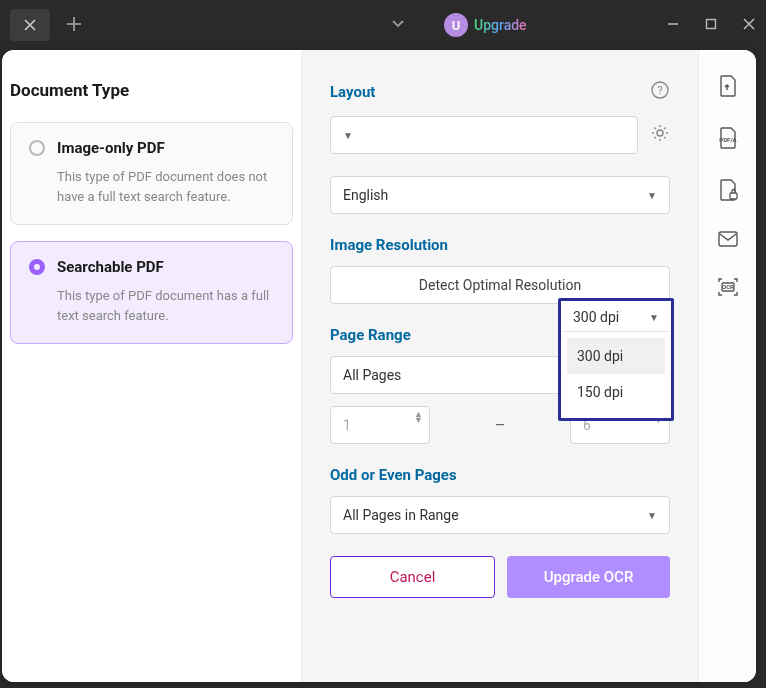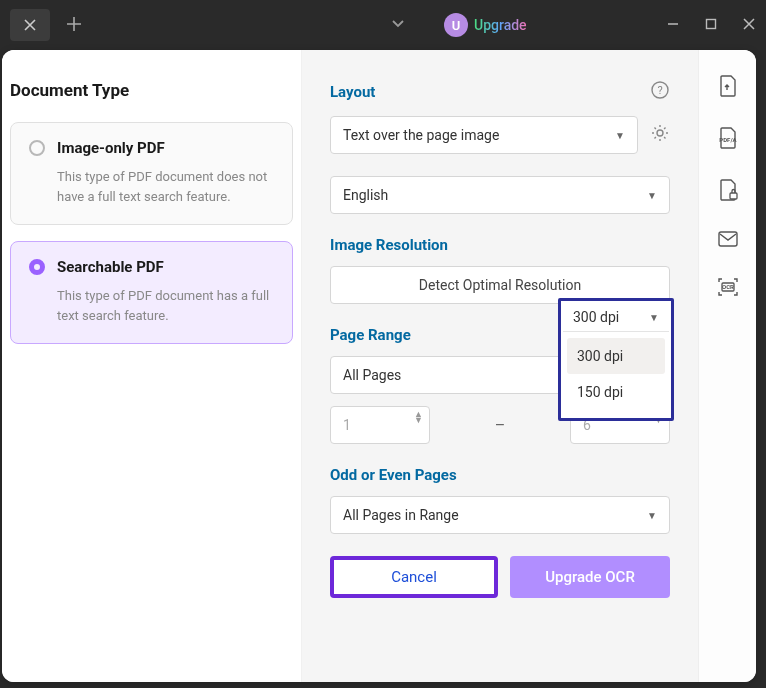--- a/index.html
+++ b/index.html
@@ -40,21 +40,21 @@
   .select-wrap { display: flex; align-items: center; gap: 12px; }
   .select { flex: 1; height: 38px; background: #fff; border: 1px solid #d6d6d6; border-radius: 4px; padding: 0 12px; display: flex; align-items: center; justify-content: space-between; cursor: pointer; font-size: 14px; color: #333; }
   .select-caret { color: #666; font-size: 10px; }
   .wide-btn { width: 100%; height: 38px; background: #fff; border: 1px solid #d6d6d6; border-radius: 4px; display: flex; align-items: center; justify-content: center; font-size: 14px; color: #444; cursor: pointer; }
   .range-split { display: flex; align-items: center; gap: 0; }
   .range-input { width: 100px; height: 38px; background: #fff; border: 1px solid #d6d6d6; border-radius: 4px; padding: 0 26px 0 12px; display: flex; align-items: center; font-size: 14px; color: #aaa; position: relative; }
   .range-dash { flex: 1; text-align: center; color: #666; margin: 0 12px; }
   .stepper { position: absolute; right: 6px; top: 4px; display: flex; flex-direction: column; line-height: 0.7; color: #999; font-size: 9px; }
   .bottom-btns { display: flex; gap: 12px; margin-top: 8px; }
   .btn { flex: 1; height: 42px; border-radius: 4px; display: flex; align-items: center; justify-content: center; font-size: 15px; cursor: pointer; }
-  .btn-cancel { background: #fff; border: 4px solid #6d28d9; color: #1d4ed8; }
+  .btn-cancel { background: #fff; border: 1px solid #6d28d9; color: #be185d; }
   .btn-primary { background: #b18eff; color: #fff; border: none; font-weight: 500; }
   
   
   .res-dropdown { position: absolute; top: 248px; right: 24px; width: 116px; background: #fff; border: 3px solid #2b2e99; border-radius: 2px; padding: 2px; }
   .res-selected { padding: 6px 10px; font-size: 14px; color: #333; display: flex; align-items: center; justify-content: space-between; border-bottom: 1px solid #e4e4e4; }
   .res-caret { color: #666; font-size: 10px; }
   .res-list { padding: 6px 4px; }
   .res-item { padding: 10px 10px; font-size: 14px; color: #333; cursor: pointer; border-radius: 3px; }
   .res-item.hover { background: #f2f0ee; }
   
@@ -141,21 +141,20 @@
         <div class="field-label">Layout</div>
         <div class="icon-btn">
           <svg width="20" height="20" viewBox="0 0 20 20">
               <circle cx="10" cy="10" r="8" stroke="#888" stroke-width="1.4" fill="none"></circle>
               <text x="10" y="14" text-anchor="middle" font-size="11" fill="#888">?</text>
             </svg>
         </div>
       </div>
       <div class="select-wrap">
         <div class="select">
-          <span>Text over the page image</span>
           <span class="select-caret">▼</span>
         </div>
         <div class="icon-btn">
           <svg width="20" height="20" viewBox="0 0 20 20">
               <circle cx="10" cy="10" r="3" stroke="#888" stroke-width="1.4" fill="none"></circle>
               <path d="M10 2v2 M10 16v2 M2 10h2 M16 10h2 M4.5 4.5l1.4 1.4 M14.1 14.1l1.4 1.4 M15.5 4.5l-1.4 1.4 M5.9 14.1l-1.4 1.4" stroke="#888" stroke-width="1.4"></path>
             </svg>
         </div>
       </div>
     </div>

